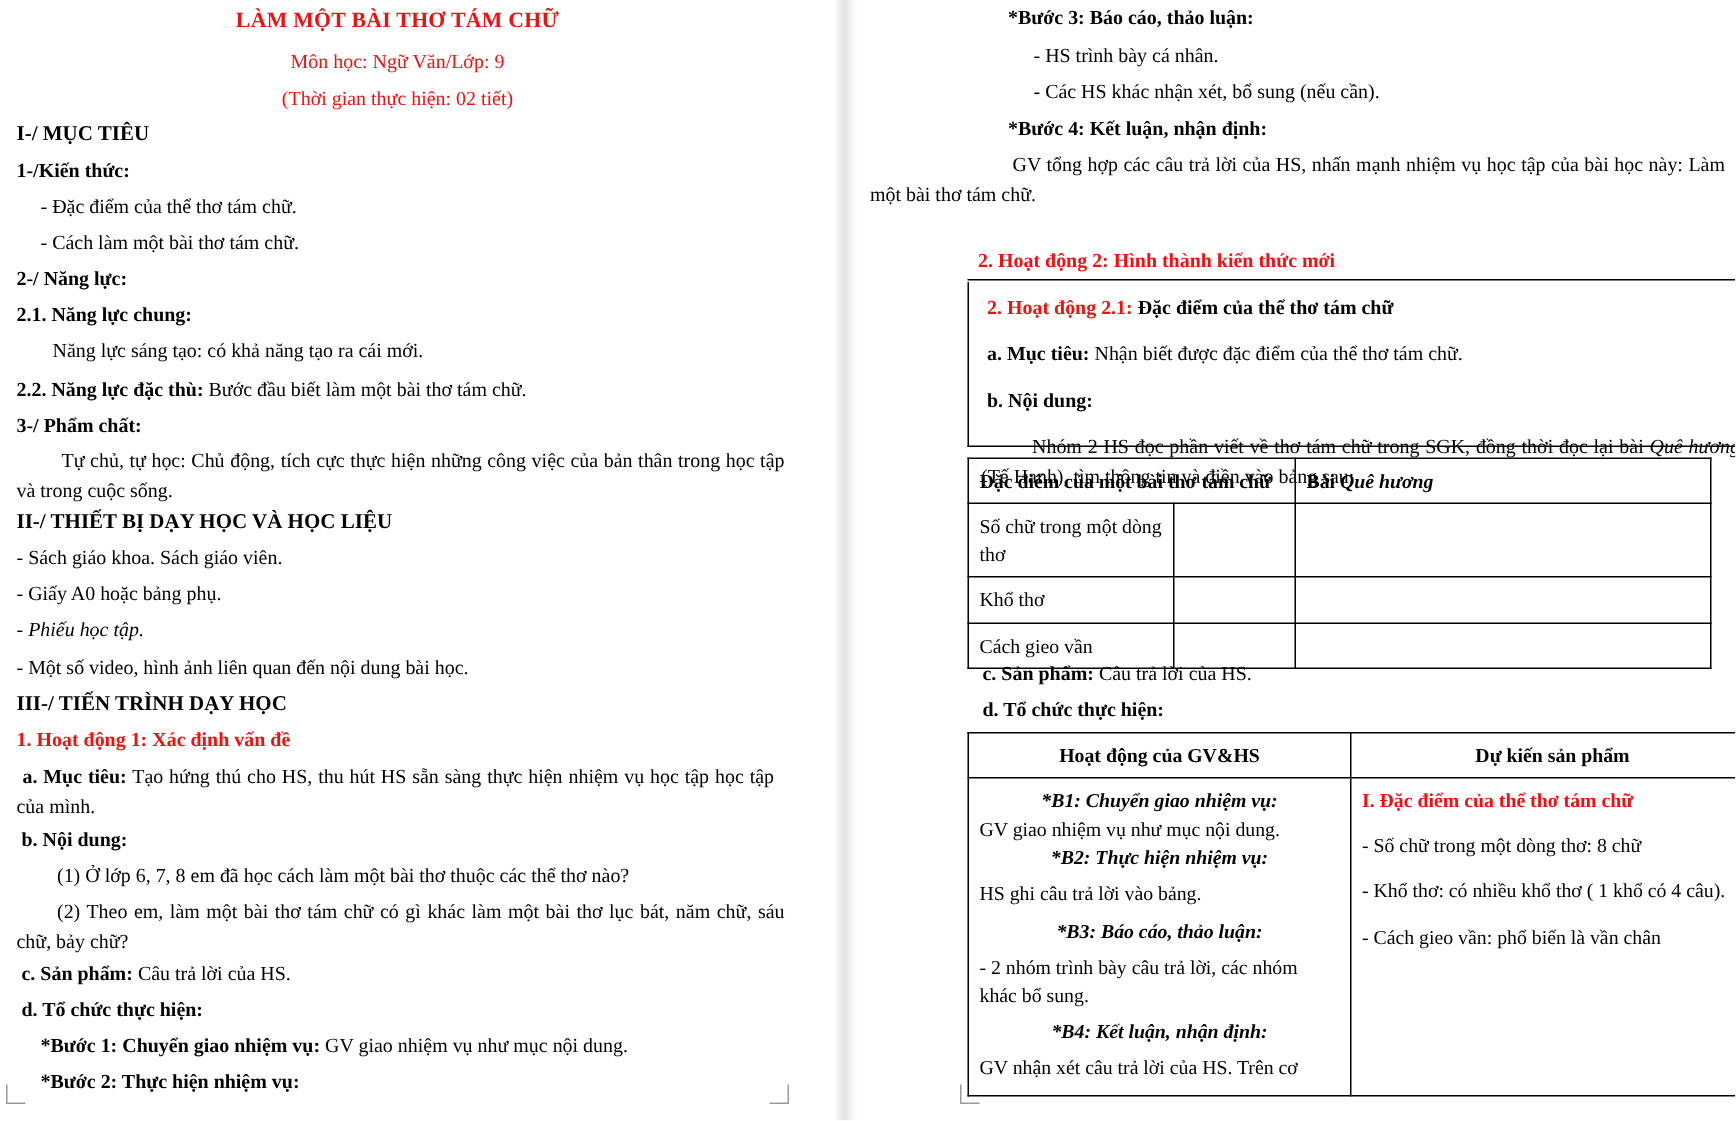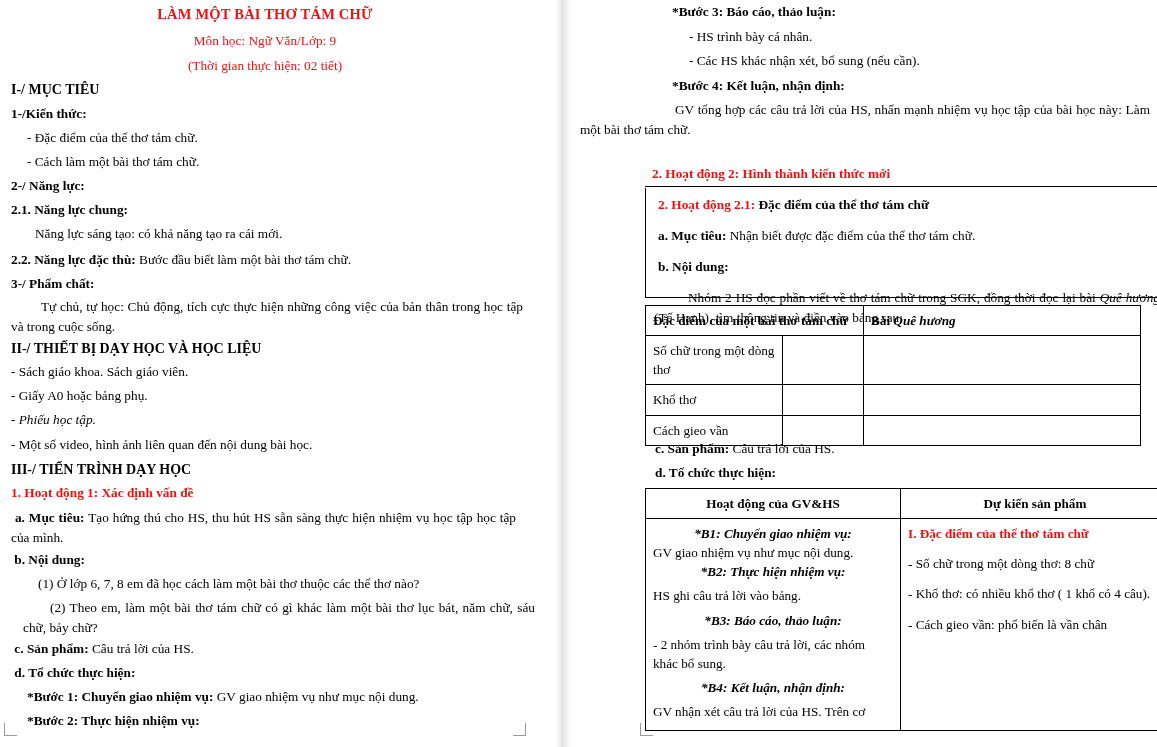--- a/index.html
+++ b/index.html
@@ -136,21 +136,21 @@
       <div class="blk" style="left:11px; top:410px; width:520px;font-style:italic;">- Phiếu học tập.</div>
       <div class="blk" style="left:11px; top:435px; width:520px;">- Một số video, hình ảnh liên quan đến nội dung bài học.</div>
 
       <div class="blk b" style="left:11px; top:459px; width:520px; font-size:14px;">III-/ TIẾN TRÌNH DẠY HỌC</div>
       <div class="blk b red" style="left:11px; top:483px; width:520px;">1. Hoạt động 1: Xác định vấn đề</div>
 
       <div class="blk just" style="left:11px; top:508px; width:505px;"><span class="b"> a. Mục tiêu:</span><span> Tạo hứng thú cho HS, thu hút HS sẵn sàng thực hiện nhiệm vụ học tập học tập của mình.</span></div>
 
       <div class="blk b" style="left:11px; top:550px; width:520px;"> b. Nội dung:</div>
       <div class="blk" style="left:38px; top:574px; width:500px;">(1) Ở lớp 6, 7, 8 em đã học cách làm một bài thơ thuộc các thể thơ nào?</div>
-      <div class="blk just" style="left:23px; top:598px; width:512px; text-indent:27px;">(2) Theo em, làm một bài thơ tám chữ có gì khác làm một bài thơ lục bát, năm chữ, sáu chữ, bảy chữ?</div>
+      <div class="blk just" style="left:11px; top:598px; width:512px; text-indent:27px;">(2) Theo em, làm một bài thơ tám chữ có gì khác làm một bài thơ lục bát, năm chữ, sáu chữ, bảy chữ?</div>
 
       <div class="blk" style="left:11px; top:639px; width:520px;"><span class="b"> c. Sản phẩm:</span><span> Câu trả lời của HS.</span></div>
 
       <div class="blk b" style="left:11px; top:663px; width:520px;"> d. Tổ chức thực hiện:</div>
 
       <div class="blk" style="left:27px; top:687px; width:510px;"><span class="b">*Bước 1: Chuyển giao nhiệm vụ:</span><span> GV giao nhiệm vụ như mục nội dung.</span></div>
 
       <div class="blk b" style="left:27px; top:711px; width:510px;">*Bước 2: Thực hiện nhiệm vụ:</div>
 
       <div class="corner bl" style="left:4px; top:723px;"></div>

